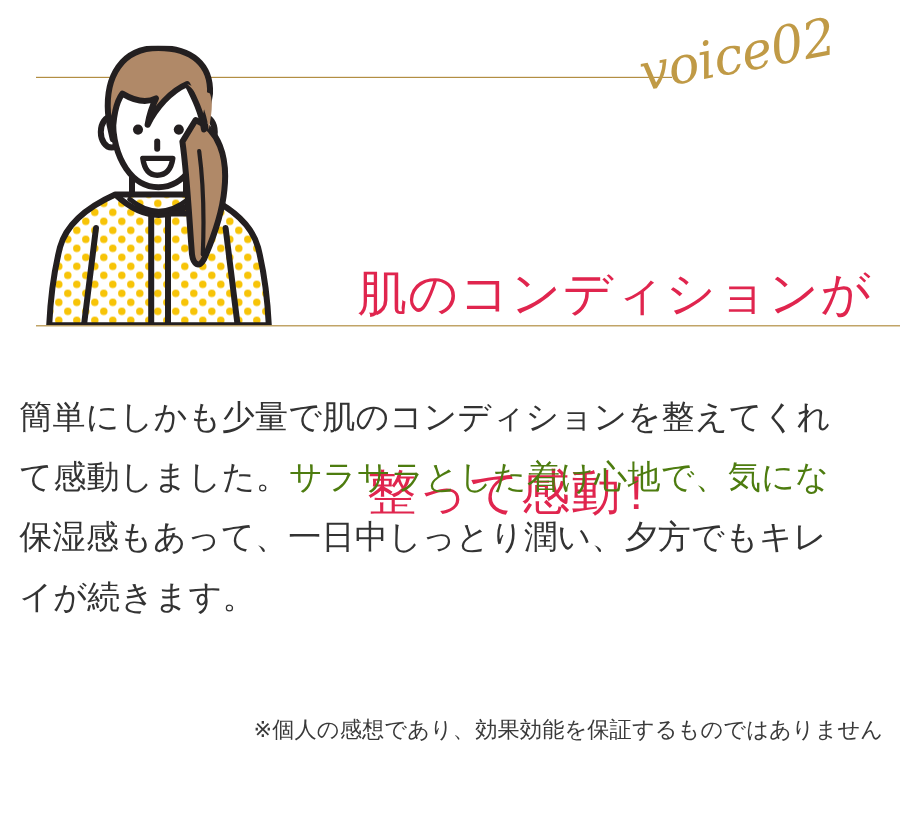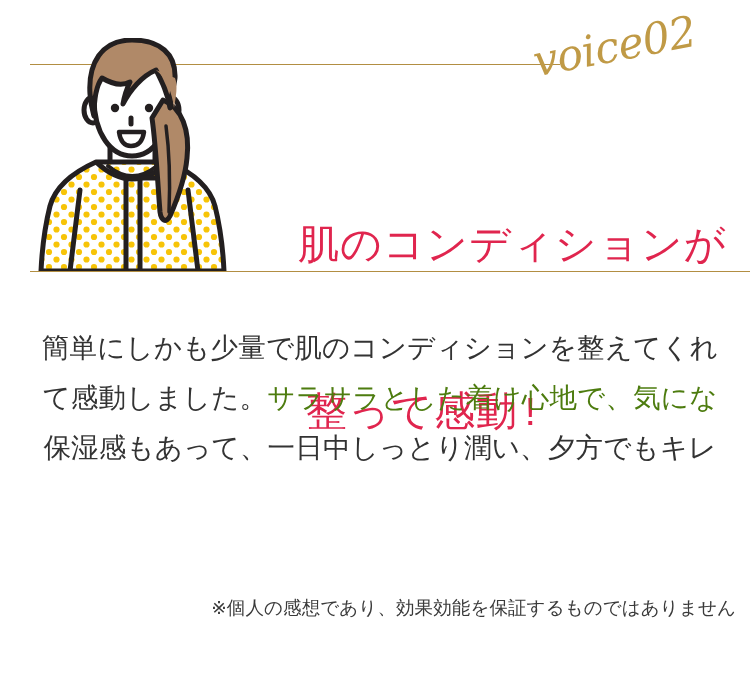--- a/index.html
+++ b/index.html
@@ -129,29 +129,28 @@
     color: #ffffff;
     font-size: 25px;
     font-weight: bold;
     letter-spacing: 2px;
     padding-bottom: 1px;
   }
 
   
   #body-text {
     position: absolute;
-    left: 27px;
+    left: 16px;
     top: 323px;
     width: 706px;
     font-size: 27.5px;
     line-height: 50px;
     letter-spacing: 0.2px;
     color: #333333;
     font-weight: 400;
-    text-align: center;
   }
   #body-text .para-line { display: block; white-space: nowrap; }
   #body-text .em {
     color: #4d7c0f;
     font-weight: normal;
   }
 
   
   #footnotes {
     position: absolute;
@@ -234,19 +233,20 @@
       <span class="hl-line hl-line-1">肌のコンディションが</span>
       <span class="hl-line hl-line-2">整って感動!</span>
     </div>
 
   </div>
 
   <div id="body-text">
       <span class="para-line"><span>簡単にしかも少量で肌のコンディションを整えてくれ</span></span>
       <span class="para-line"><span>て感動しました。</span><span class="em">サラサラとした着け心地で、気にな</span></span>
       <span class="para-line"><span>保湿感もあって、一日中しっとり潤い、夕方でもキレ</span></span>
+      <span class="para-line"><span>イが続きます。</span></span>
     </div>
 
   <div id="footnotes">
       <span class="note-line">※個人の感想であり、効果効能を保証するものではありません</span>
     </div>
 
 </div>
 
 </body></html>

